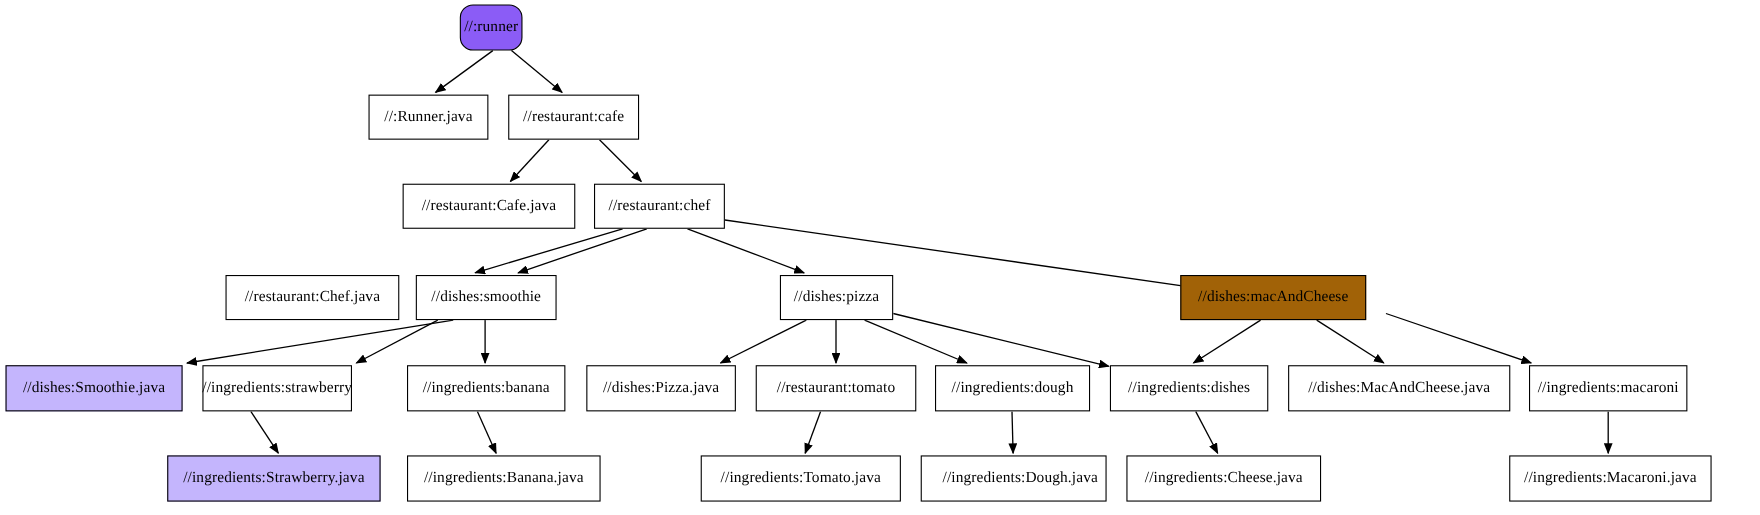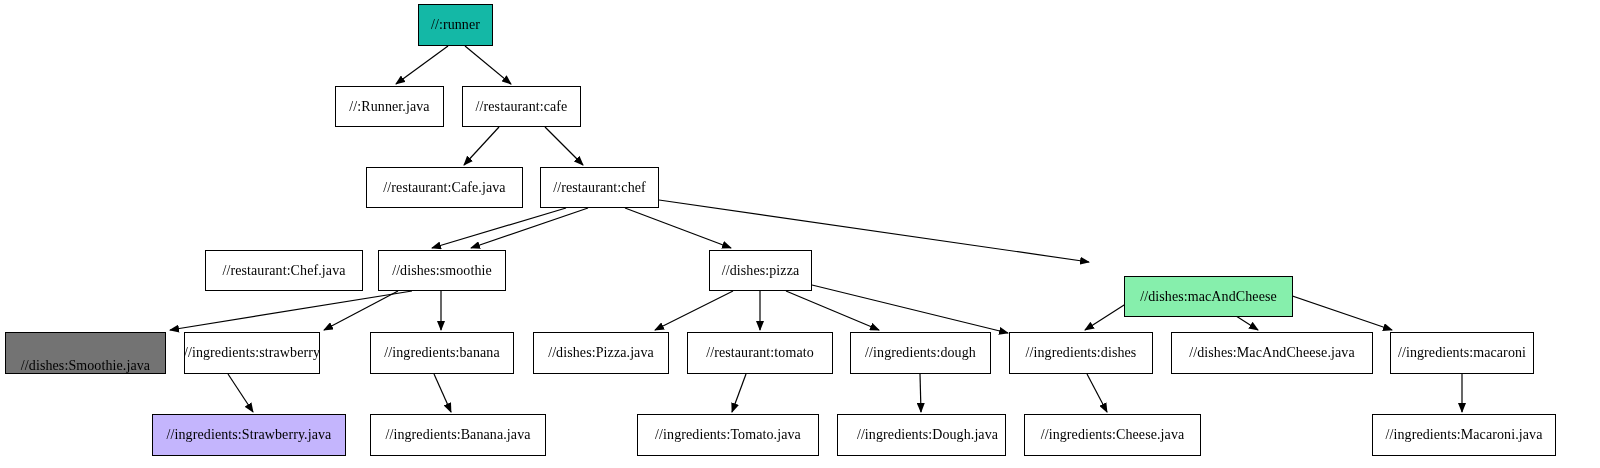--- a/index.html
+++ b/index.html
@@ -75,21 +75,21 @@
         <line x1="1260" y1="285" x2="1392" y2="330" stroke="#000000" stroke-width="1.2" marker-end="url(#arrowhead)"></line>
         <line x1="228" y1="374" x2="253" y2="412" stroke="#000000" stroke-width="1.2" marker-end="url(#arrowhead)"></line>
         <line x1="434" y1="374" x2="451" y2="412" stroke="#000000" stroke-width="1.2" marker-end="url(#arrowhead)"></line>
         <line x1="746" y1="374" x2="732" y2="412" stroke="#000000" stroke-width="1.2" marker-end="url(#arrowhead)"></line>
         <line x1="920" y1="374" x2="921" y2="412" stroke="#000000" stroke-width="1.2" marker-end="url(#arrowhead)"></line>
         <line x1="1087" y1="374" x2="1107" y2="412" stroke="#000000" stroke-width="1.2" marker-end="url(#arrowhead)"></line>
         <line x1="1462" y1="374" x2="1462" y2="412" stroke="#000000" stroke-width="1.2" marker-end="url(#arrowhead)"></line>
       </g>
   </svg>
   <div id="nodes-group">
-      <div class="node" style="left: 418px; top: 4px; width: 75px; height: 42px; border-color: rgb(0, 0, 0); background: #14b8a6;">
+      <div class="node" style="left: 418px; top: 4px; width: 57px; height: 42px; border-color: rgb(0, 0, 0); background: #8b5cf6; border-radius: 12px;">
         <span class="node-label" style="font-size: 14px;">//:runner</span>
       </div>
       <div class="node" style="left: 335px; top: 86px; width: 109px; height: 41px; border-color: rgb(0, 0, 0); background: rgb(255, 255, 255);">
         <span class="node-label" style="font-size: 14px;">//:Runner.java</span>
       </div>
       <div class="node" style="left: 462px; top: 86px; width: 119px; height: 41px; border-color: rgb(0, 0, 0); background: rgb(255, 255, 255);">
         <span class="node-label" style="font-size: 14px;">//restaurant:cafe</span>
       </div>
       <div class="node" style="left: 366px; top: 167px; width: 157px; height: 41px; border-color: rgb(0, 0, 0); background: rgb(255, 255, 255);">
         <span class="node-label" style="font-size: 14px;">//restaurant:Cafe.java</span>
@@ -99,24 +99,24 @@
       </div>
       <div class="node" style="left: 205px; top: 250px; width: 158px; height: 41px; border-color: rgb(0, 0, 0); background: rgb(255, 255, 255);">
         <span class="node-label" style="font-size: 14px;">//restaurant:Chef.java</span>
       </div>
       <div class="node" style="left: 378px; top: 250px; width: 128px; height: 41px; border-color: rgb(0, 0, 0); background: rgb(255, 255, 255);">
         <span class="node-label" style="font-size: 14px;">//dishes:smoothie</span>
       </div>
       <div class="node" style="left: 709px; top: 250px; width: 103px; height: 41px; border-color: rgb(0, 0, 0); background: rgb(255, 255, 255);">
         <span class="node-label" style="font-size: 14px;">//dishes:pizza</span>
       </div>
-      <div class="node" style="left: 1124px; top: 250px; width: 169px; height: 41px; border-color: rgb(0, 0, 0); background: #86efac; margin-top: 26px;">
+      <div class="node" style="left: 1073px; top: 250px; width: 169px; height: 41px; border-color: rgb(0, 0, 0); background: #a16207;">
         <span class="node-label" style="font-size: 14px;">//dishes:macAndCheese</span>
       </div>
-      <div class="node" style="left: 5px; top: 332px; width: 161px; height: 42px; border-color: rgb(0, 0, 0); background: #737373; align-items: flex-end;">
+      <div class="node" style="left: 5px; top: 332px; width: 161px; height: 42px; border-color: rgb(0, 0, 0); background: #c4b5fd;">
         <span class="node-label" style="font-size: 14px;">//dishes:Smoothie.java</span>
       </div>
       <div class="node" style="left: 184px; top: 332px; width: 136px; height: 42px; border-color: rgb(0, 0, 0); background: rgb(255, 255, 255);">
         <span class="node-label" style="font-size: 14px;">//ingredients:strawberry</span>
       </div>
       <div class="node" style="left: 370px; top: 332px; width: 144px; height: 42px; border-color: rgb(0, 0, 0); background: rgb(255, 255, 255);">
         <span class="node-label" style="font-size: 14px;">//ingredients:banana</span>
       </div>
       <div class="node" style="left: 533px; top: 332px; width: 136px; height: 42px; border-color: rgb(0, 0, 0); background: rgb(255, 255, 255);">
         <span class="node-label" style="font-size: 14px;">//dishes:Pizza.java</span>

